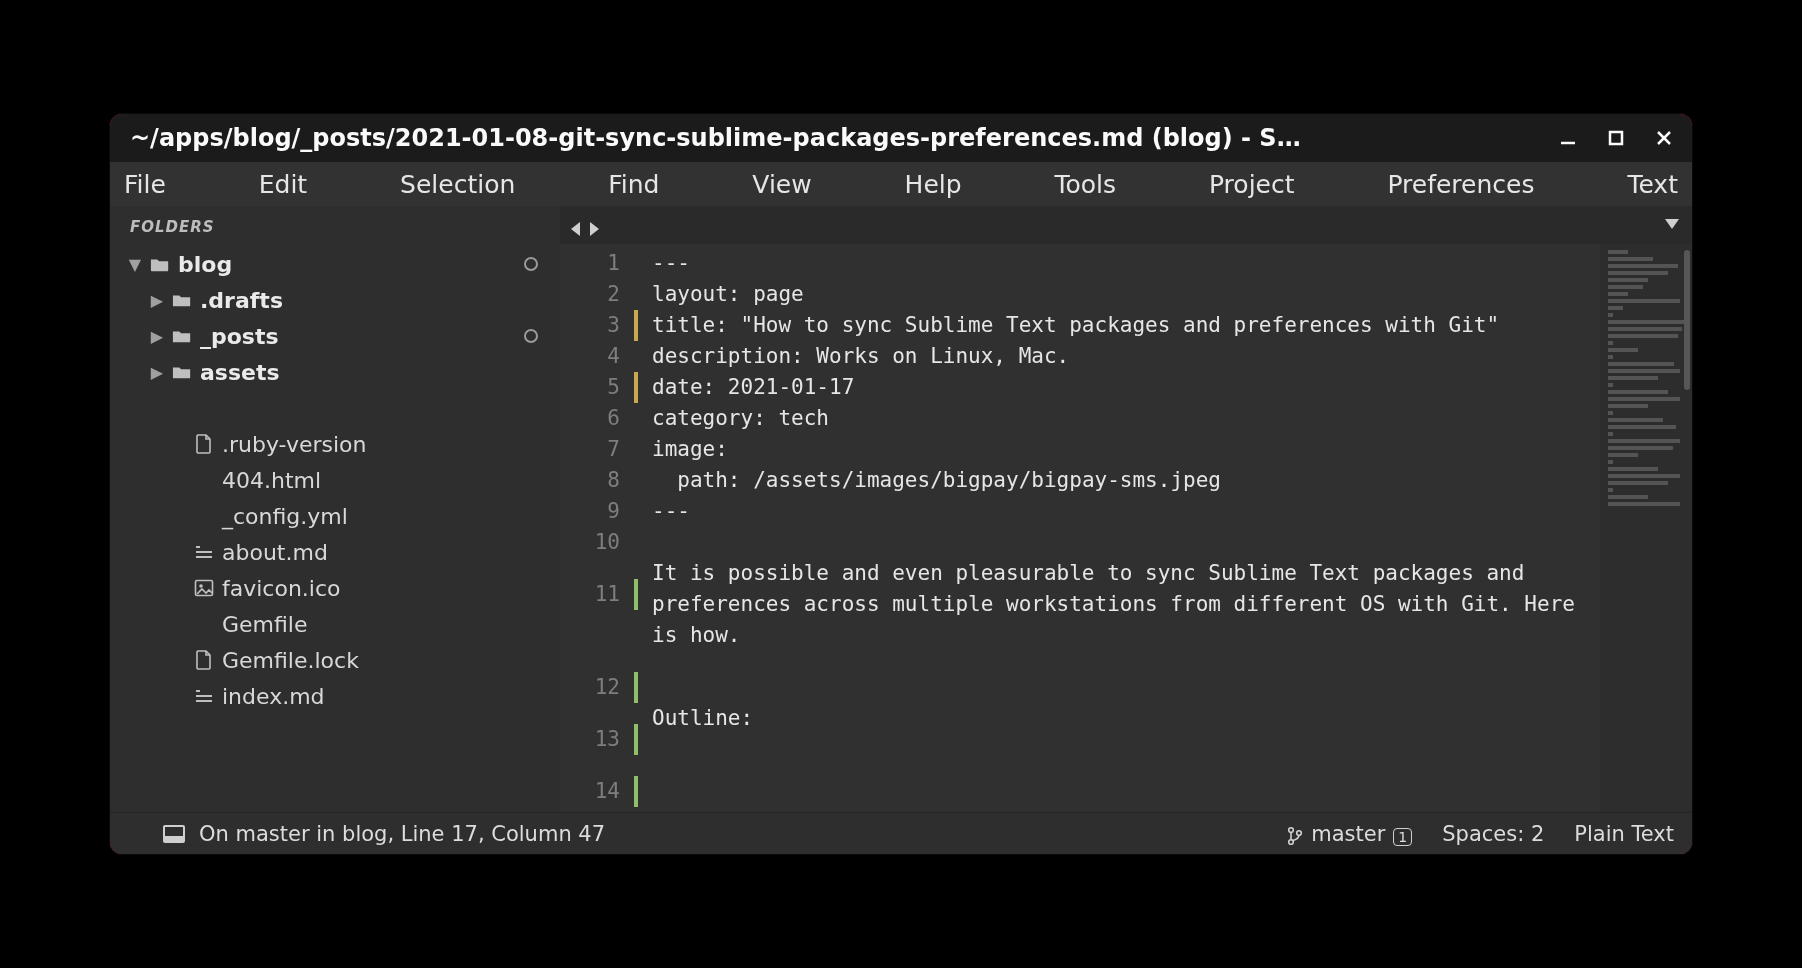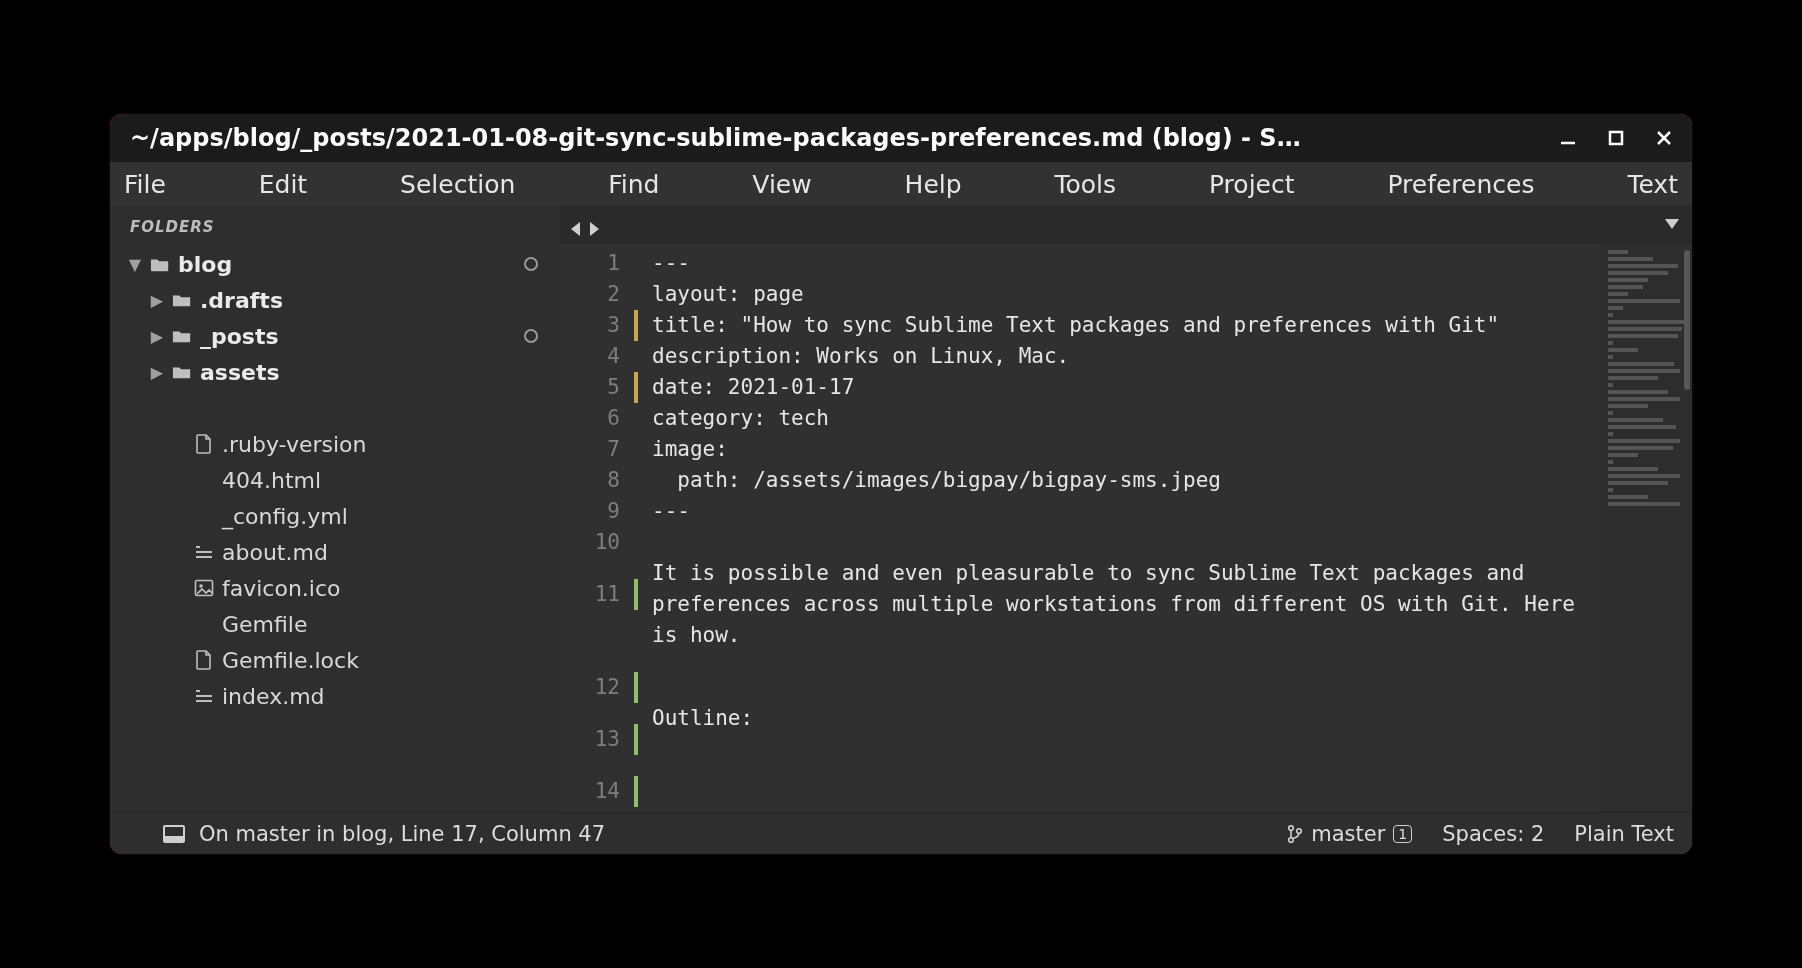--- a/index.html
+++ b/index.html
@@ -109,21 +109,21 @@
     .minimap .mrow { height:4px; background:#545454; margin-bottom:3px; }
 
     
     .statusbar {
       height:42px; background:#2e2e2e;
       display:flex; align-items:center; color:#dcdcdc; font-size:21px;
       padding:0 18px; border-top:1px solid #242424;
     }
     .statusbar .left { display:flex; align-items:center; gap:14px;padding-left:35px; }
     .statusbar .spacer { flex:1; }
-    .statusbar .seg { display:flex; align-items:center; gap:8px; margin-left:30px; }
+    .statusbar .seg { display:flex; align-items:flex-end; gap:8px; margin-left:30px; }
     .statusbar .seg .badge {
       border:1.5px solid #cfcfcf; border-radius:4px; font-size:14px;
       padding:0 4px; line-height:16px; height:18px; display:inline-flex; align-items:center;
     }
     .panel-icon {
       width:22px; height:18px; border:2px solid #cfcfcf; border-radius:2px; position:relative;
     }
     .panel-icon::after {
       content:""; position:absolute; left:0; right:0; bottom:0; height:5px; background:#cfcfcf;
     }

